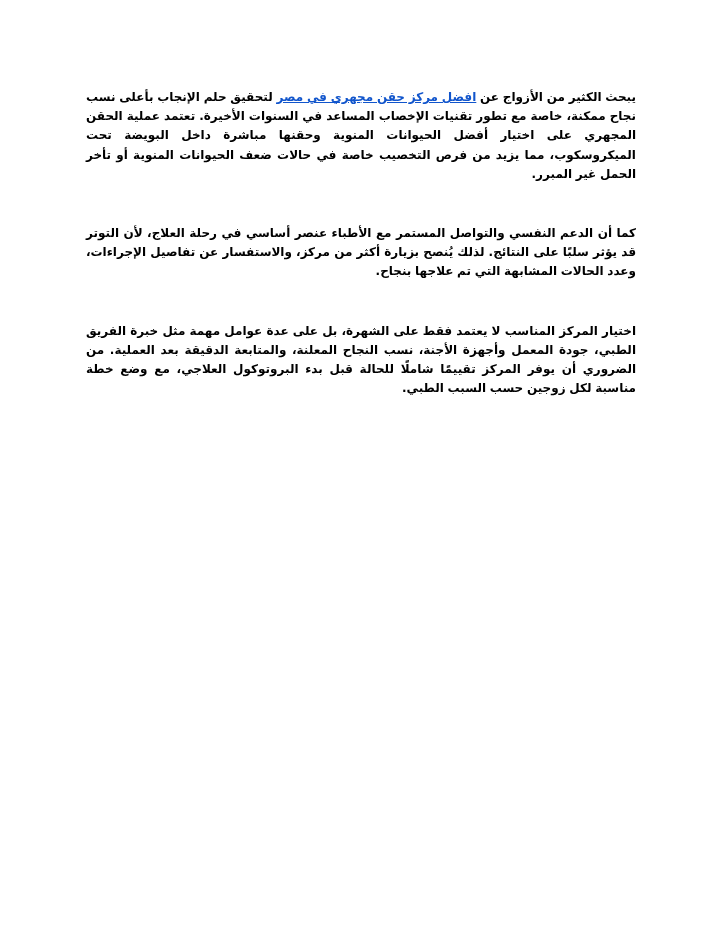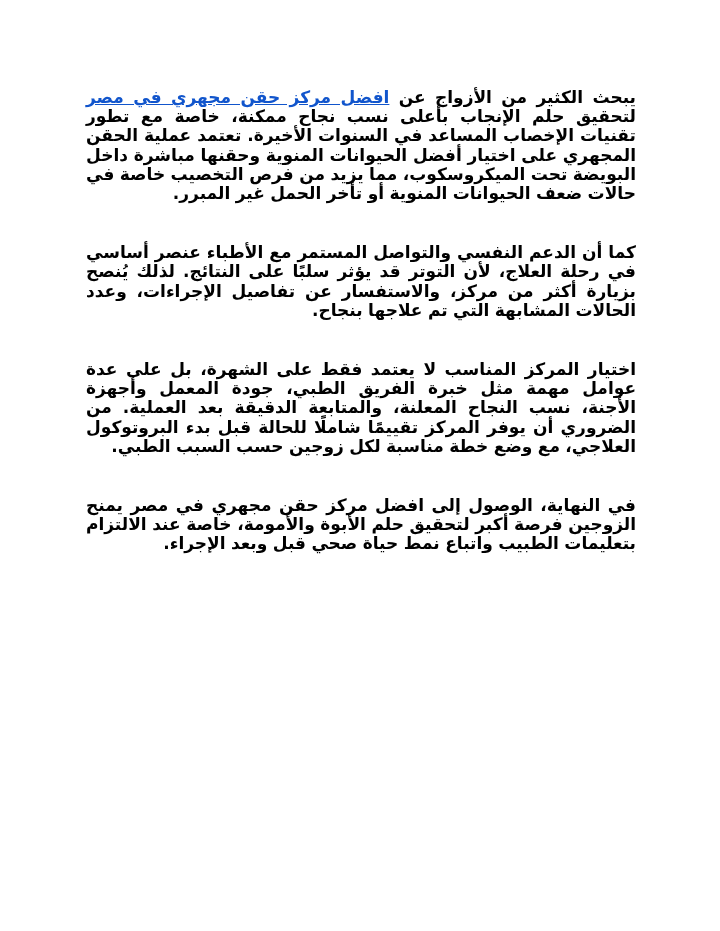--- a/index.html
+++ b/index.html
@@ -16,21 +16,21 @@
     box-sizing: border-box;
     width: 720px;
     height: 931px;
     background: #ffffff;
     padding: 88px 84px 0 86px;
     direction: rtl;
   }
   .doc-paragraph {
     font-family: "DejaVu Sans", sans-serif;
     font-weight: bold;
-    font-size: 17px;
+    font-size: 12px;
     line-height: 19.2px;
     color: #000000;
     text-align: justify;
     
     margin: 0 0 40px 0;
     word-spacing: -0.5px;
   }
   .inline-link {
     color: #1155cc;
     text-decoration: underline;
@@ -43,15 +43,14 @@
 <div class="page">
 
   <p class="doc-paragraph">
     <span>يبحث الكثير من الأزواج عن </span><a class="inline-link">افضل مركز حقن مجهري في مصر</a><span> لتحقيق حلم الإنجاب بأعلى نسب نجاح ممكنة، خاصة مع تطور تقنيات الإخصاب المساعد في السنوات الأخيرة. تعتمد عملية الحقن المجهري على اختيار أفضل الحيوانات المنوية وحقنها مباشرة داخل البويضة تحت الميكروسكوب، مما يزيد من فرص التخصيب خاصة في حالات ضعف الحيوانات المنوية أو تأخر الحمل غير المبرر.</span>
   </p>
 
   <p class="doc-paragraph">كما أن الدعم النفسي والتواصل المستمر مع الأطباء عنصر أساسي في رحلة العلاج، لأن التوتر قد يؤثر سلبًا على النتائج. لذلك يُنصح بزيارة أكثر من مركز، والاستفسار عن تفاصيل الإجراءات، وعدد الحالات المشابهة التي تم علاجها بنجاح.</p>
 
   <p class="doc-paragraph">اختيار المركز المناسب لا يعتمد فقط على الشهرة، بل على عدة عوامل مهمة مثل خبرة الفريق الطبي، جودة المعمل وأجهزة الأجنة، نسب النجاح المعلنة، والمتابعة الدقيقة بعد العملية. من الضروري أن يوفر المركز تقييمًا شاملًا للحالة قبل بدء البروتوكول العلاجي، مع وضع خطة مناسبة لكل زوجين حسب السبب الطبي.</p>
 
-  <p class="doc-paragraph">في النهاية، الوصول إلى افضل مركز حقن مجهري في مصر يمنح الزوجين فرصة أكبر لتحقيق حلم الأبوة والأمومة، خاصة عند الالتزام بتعليمات الطبيب واتباع نمط حياة صحي قبل وبعد الإجراء.</p>
 
 </div>
 
 </body></html>

